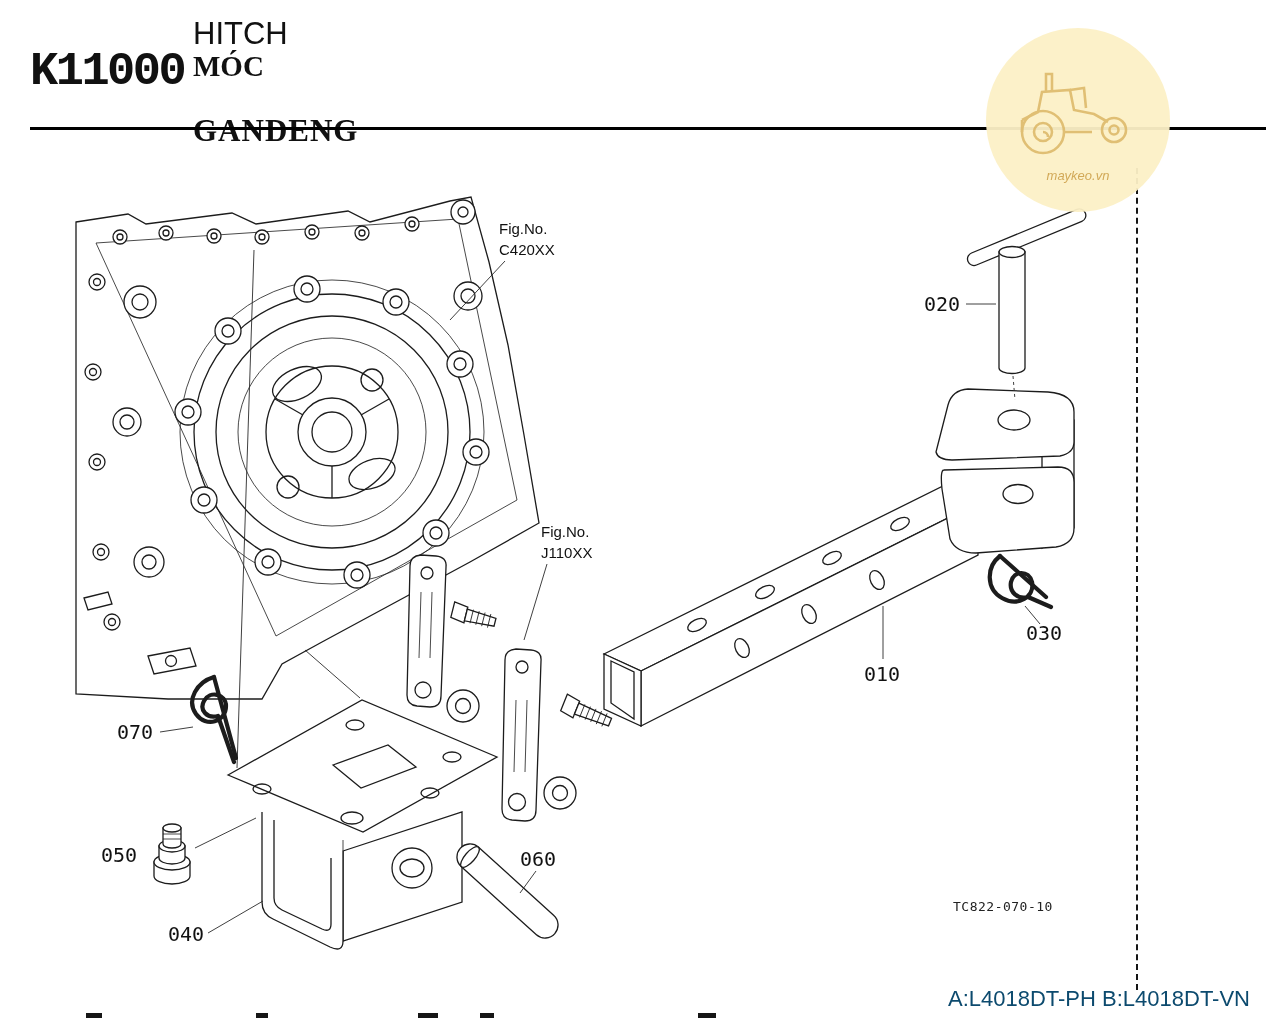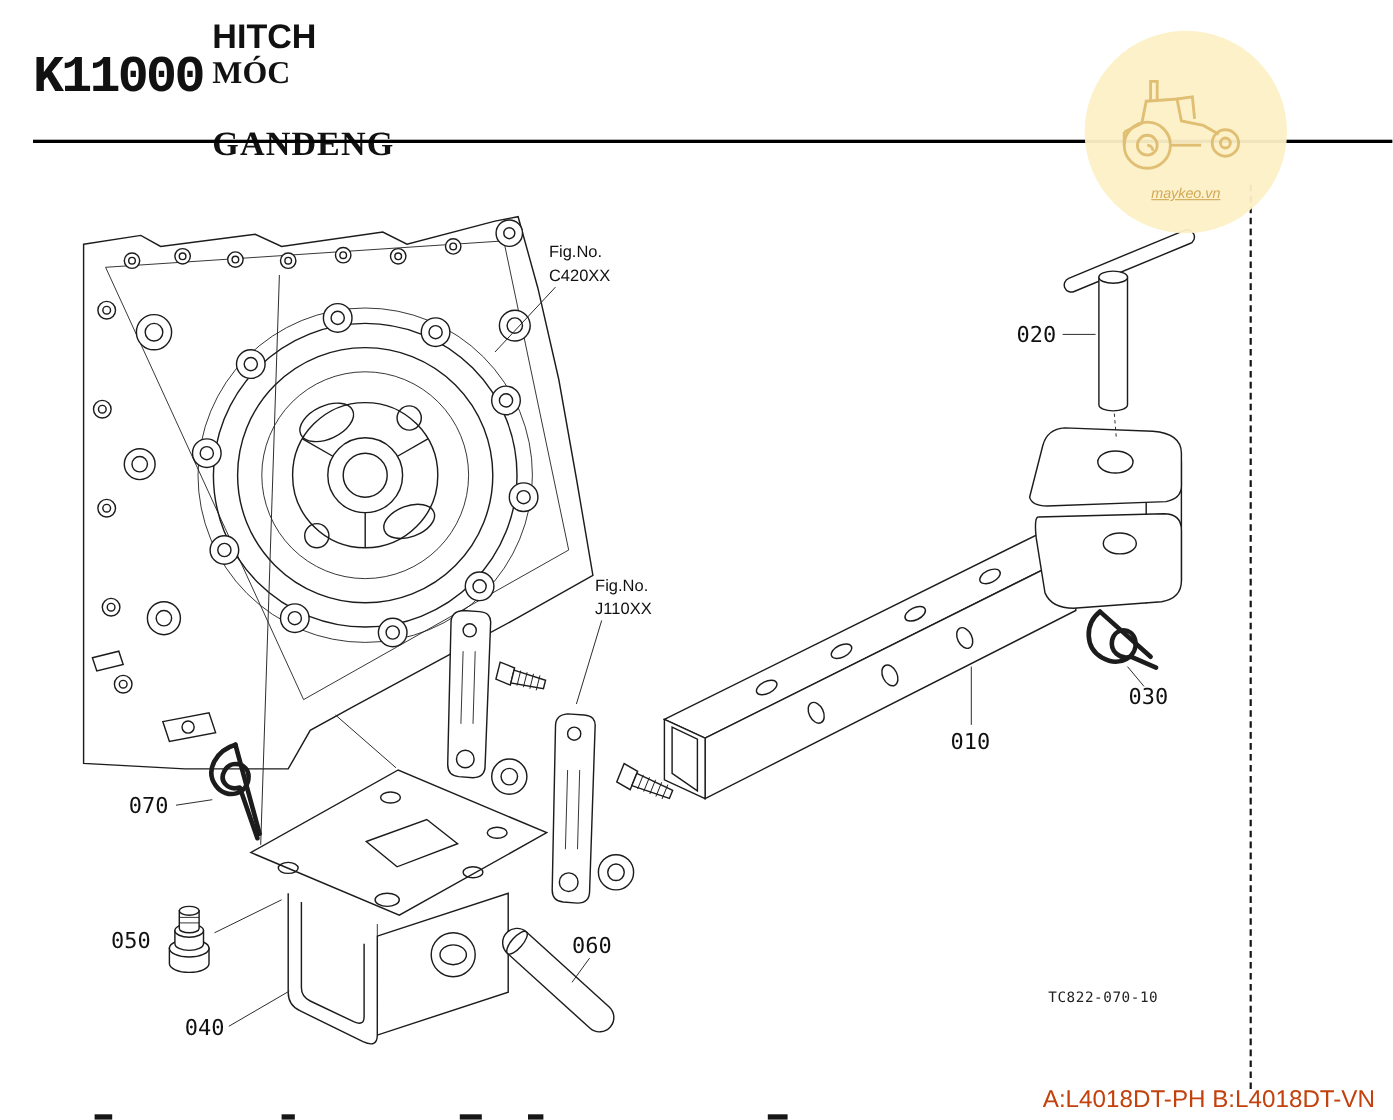--- a/index.html
+++ b/index.html
@@ -3,47 +3,47 @@
 <meta charset="utf-8">
 <style>
   html,body{margin:0;padding:0;background:#fff;}
   body{width:1266px;height:1018px;position:relative;overflow:hidden;
        font-family:"Liberation Sans",sans-serif;color:#111;}
   .abs{position:absolute;}
 
   
   .section-code{left:30px;top:45px;font-size:47px;font-weight:700;letter-spacing:-2.5px;
                 font-family:Liberation Mono, monospace;}
-  .title-en{left:193px;top:16px;font-size:31px;font-weight:700;font-family:"Liberation Sans",sans-serif;}
+  .title-en{left:193px;top:16px;font-size:31px;font-weight:400;font-family:"Liberation Sans",sans-serif;}
   .title-vi{left:193px;top:50px;font-size:29px;font-weight:700;font-family:"Liberation Serif",serif;}
   .title-id{left:193px;top:87px;font-size:31px;font-weight:700;letter-spacing:1px;font-family:"Liberation Serif",serif;margin-top:26px;}
   .header-rule{left:30px;top:127px;right:0;height:3px;background:#000;}
 
   
   .watermark{left:986px;top:28px;width:184px;height:184px;border-radius:50%;
              background:rgba(252,240,198,0.95);z-index:5;}
   .watermark-text{position:absolute;left:0;right:0;top:140px;text-align:center;
-                  font-style:italic;font-size:13px;color:#d2a958;text-decoration:underline;}
+                  font-style:italic;font-size:13px;color:#d2a958;}
 
   
   .v-dashed{left:1136px;top:168px;height:822px;width:0;border-left:2px dashed #151515;z-index:2;}
 
   
   .diagram{left:0;top:0;width:1266px;height:1018px;z-index:1;}
   .ln{fill:none;stroke:#1c1c1c;stroke-width:1.3;}
   .fw{fill:#ffffff;stroke:#1c1c1c;stroke-width:1.3;}
   .thin{stroke-width:0.8;}
   .hair{stroke:#2a2a2a;stroke-width:0.9;fill:none;}
   .clip{fill:none;stroke:#1c1c1c;stroke-width:4.2;stroke-linecap:round;stroke-linejoin:round;}
   .ref{font:20px "DejaVu Sans Mono",monospace;fill:#111;}
   .fig{font:15px "Liberation Sans",sans-serif;fill:#111;}
   .dwg{font:13px "DejaVu Sans Mono",monospace;fill:#222;letter-spacing:.5px;}
 
   
-  .footer-models{right:16px;top:986px;font-size:22px;color:#c2410c;z-index:6;}
+  .footer-models{right:16px;top:986px;font-size:22px;color:#0c4a6e;z-index:6;}
   .tick{position:absolute;bottom:0;height:5px;background:#161616;}
 </style>
 </head>
 <body>
 
 <div class="abs section-code">K11000</div>
 <div class="abs title-en">HITCH</div>
 <div class="abs title-vi">MÓC</div>
 <div class="abs title-id">GANDENG</div>
 <div class="abs header-rule"></div>

